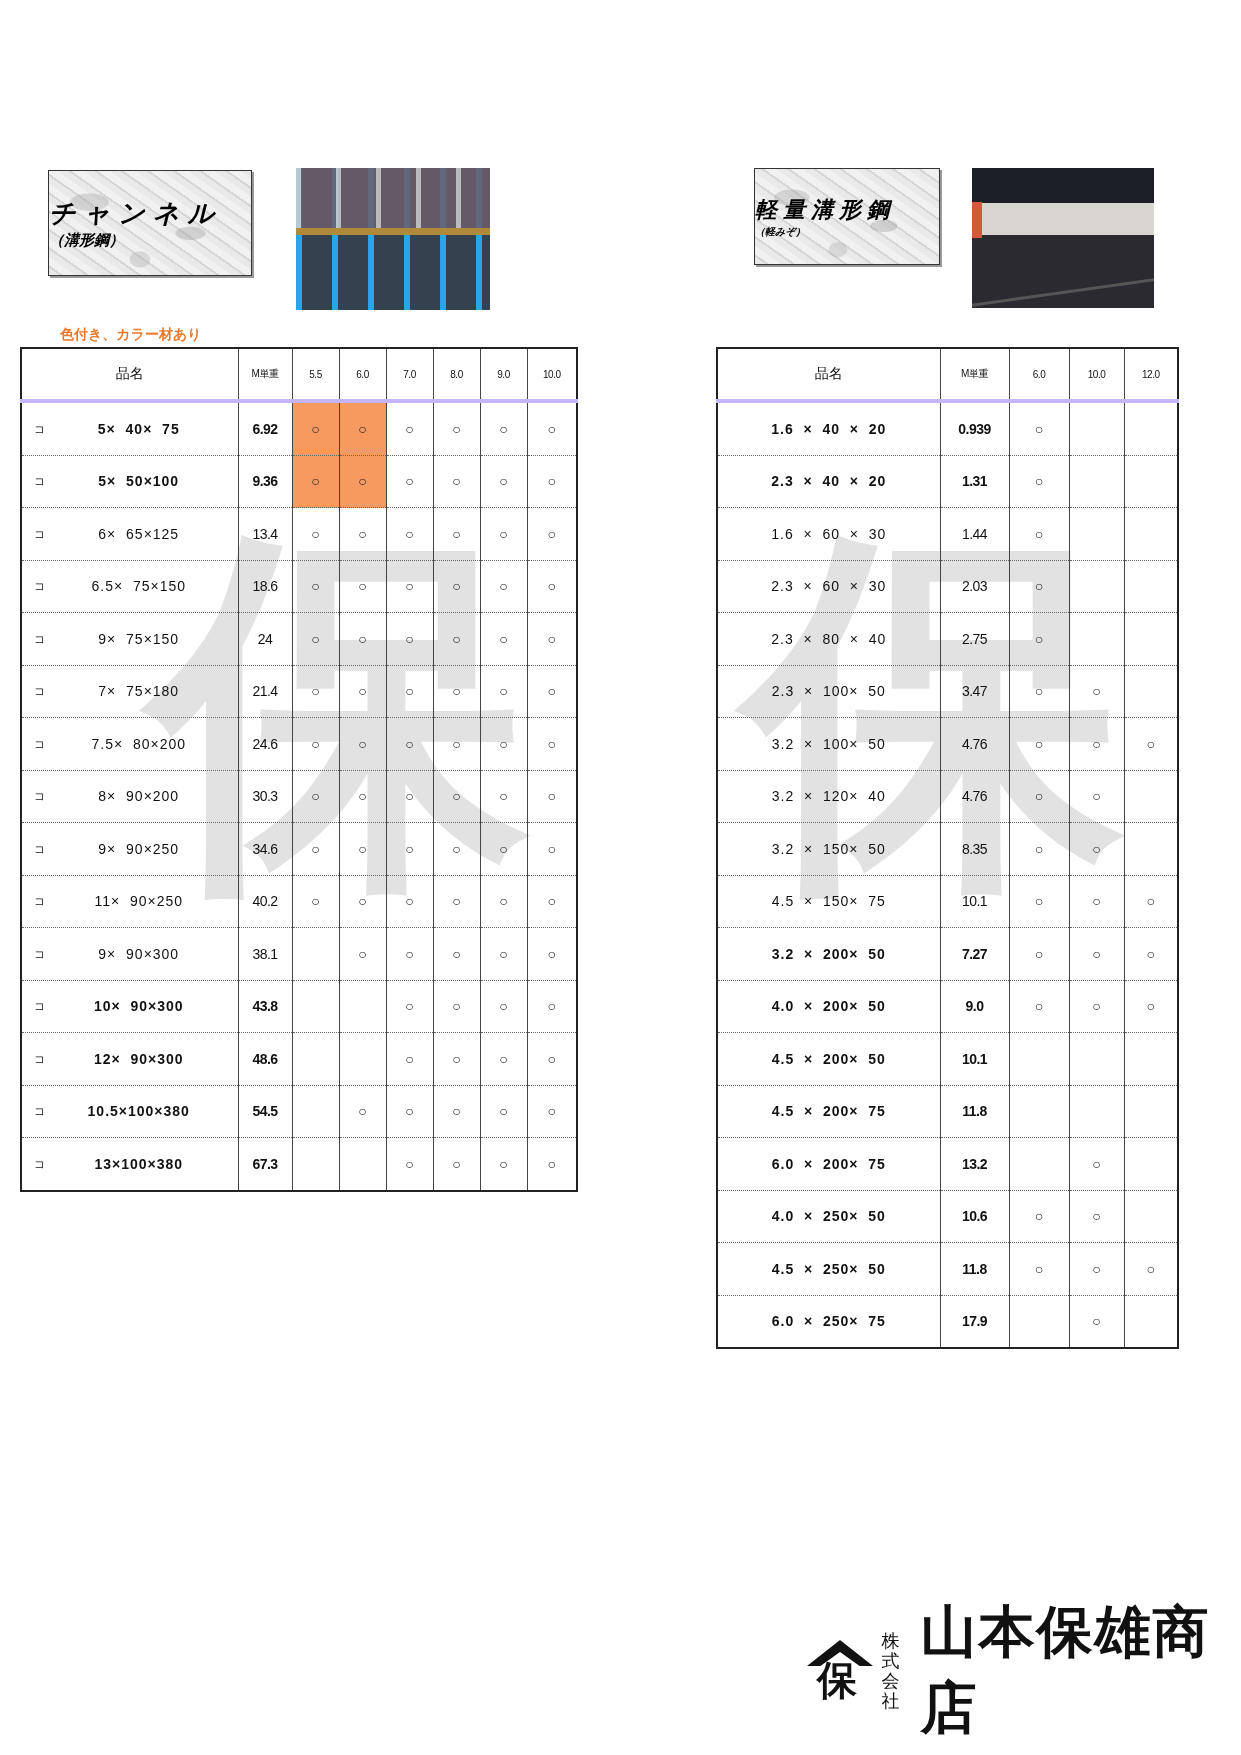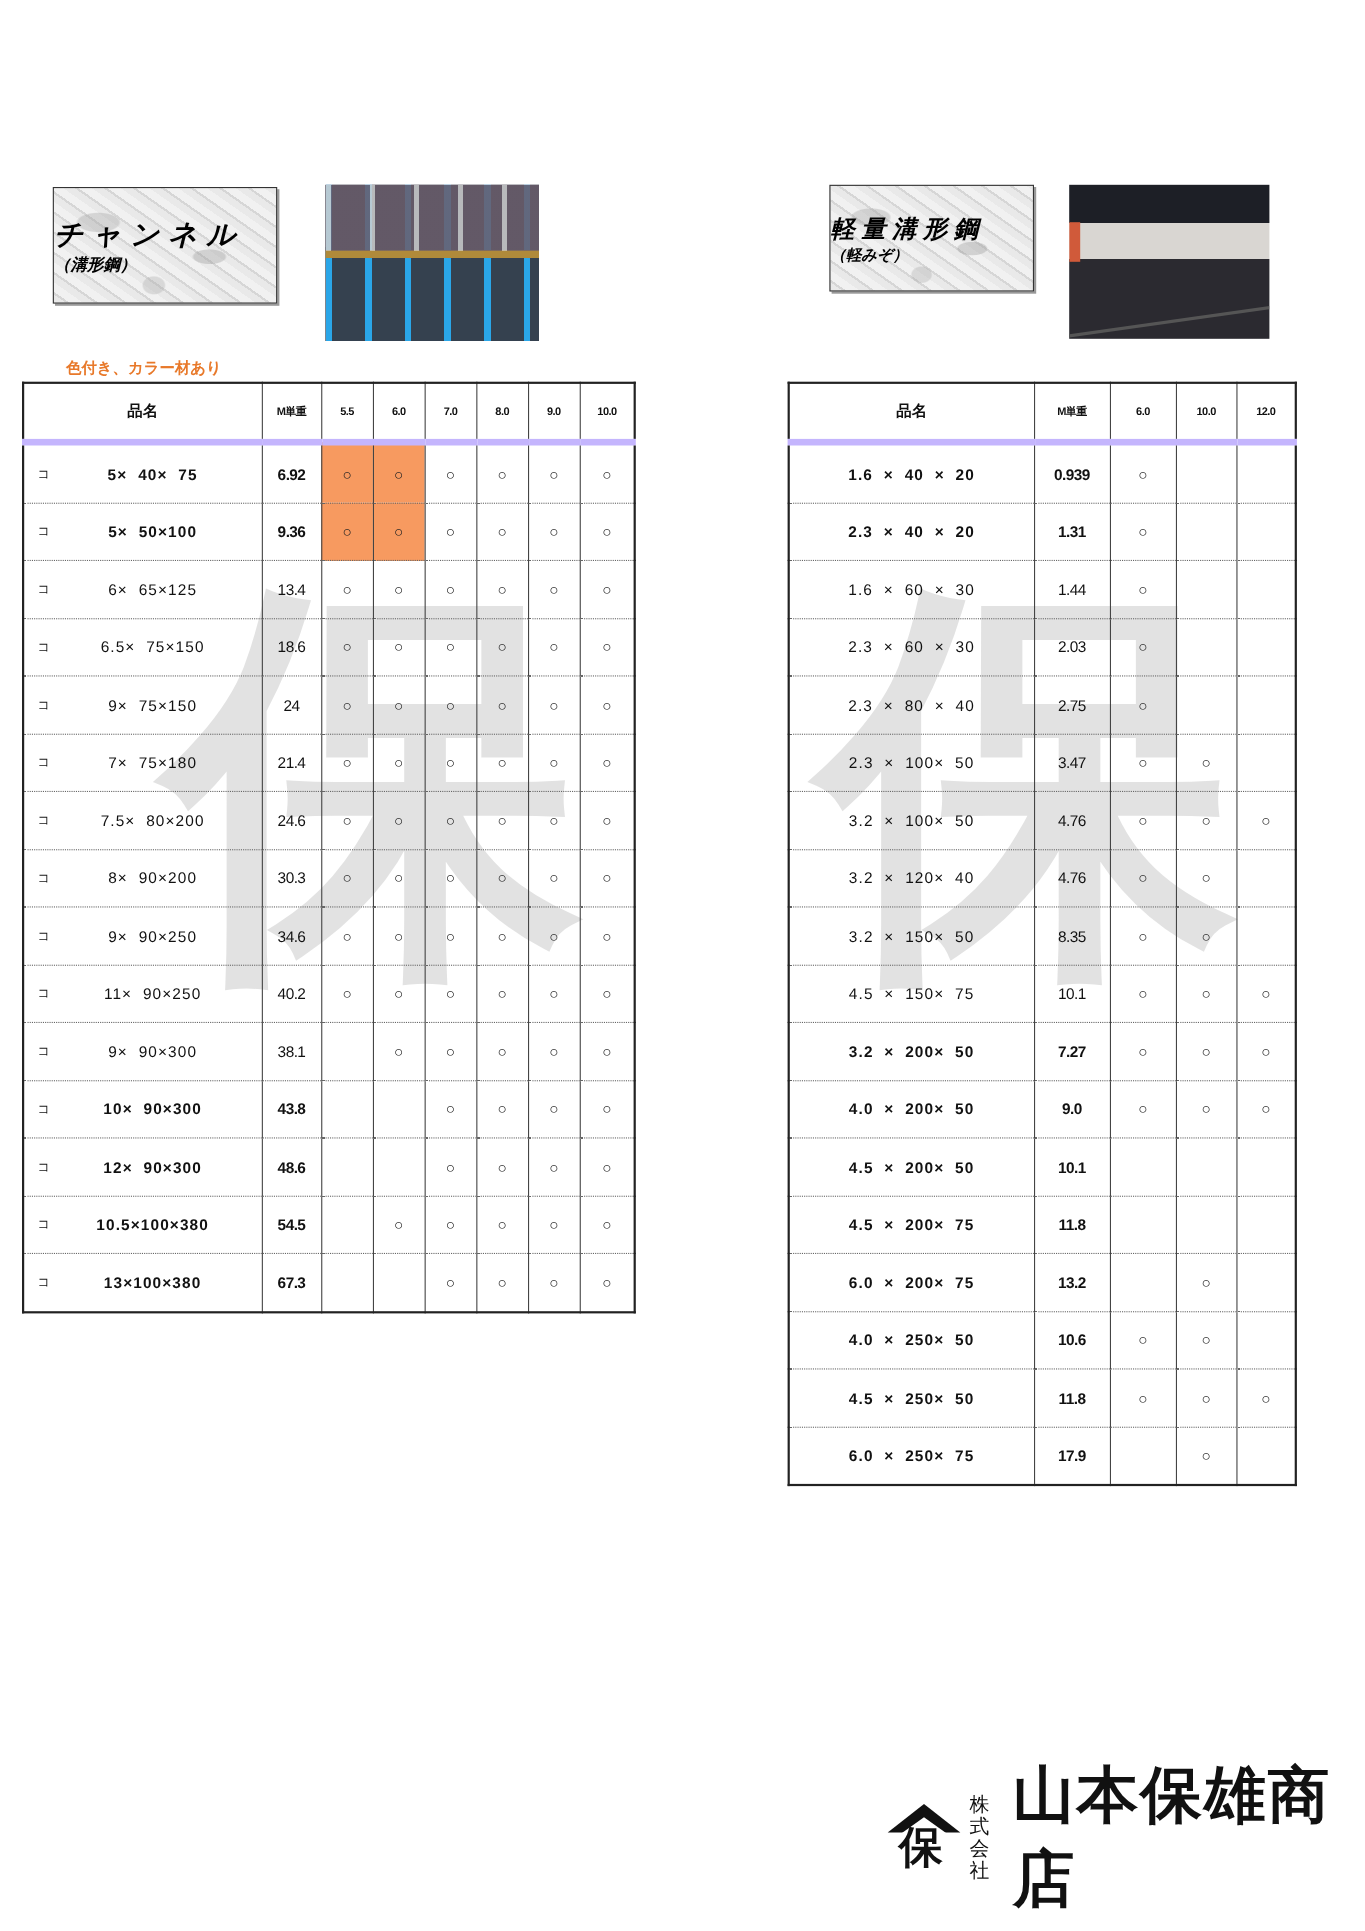--- a/index.html
+++ b/index.html
@@ -43,21 +43,21 @@
 
   
   .watermark { position: absolute; color: rgba(150,150,150,.28); font-family: "DejaVu Serif", serif;
                font-weight: bold; pointer-events: none; z-index: 0; line-height: 1; }
 
   
   table.spec { position: absolute; border-collapse: collapse; border: 2px solid #222; z-index: 1;
                table-layout: fixed; background: transparent; }
   table.spec th, table.spec td { border-left: 1px solid #444; border-right: 1px solid #444;
                padding: 0; text-align: center; vertical-align: middle; }
-  table.spec thead th { height: 50px; border-bottom: 6px solid #c4b5fd; font-size: 10px; font-weight: bold;
+  table.spec thead th { height: 50px; border-bottom: 4px solid #c4b5fd; font-size: 10px; font-weight: normal;
                letter-spacing: -0.5px; }
   table.spec thead th.name-h { font-size: 14px; letter-spacing: 0; }
   table.spec tbody td { border-top: 1px dotted #666; height: 51.5px; font-size: 14px; }
   table.spec tbody tr:first-child td { border-top: none; }
   td.weight { font-size: 13px; letter-spacing: -0.5px; }
   td.bold, td.bold-w { font-weight: bold; }
   td.mark { font-size: 14px; color: #222; }
   td.hl { background: #f79a60; }
   td.name { font-size: 16px; letter-spacing: 1px; white-space: pre; }
   td.name .sym { position: absolute; }
@@ -84,21 +84,21 @@
 
 <div class="plate" style="left:48px; top:170px; width:202px; height:104px;">
   <div class="main" style="font-size:26px;">チャンネル</div>
   <div class="sub" style="font-size:15px;">（溝形鋼）</div>
 </div>
 <div class="photo photo-channel" style="left:296px; top:168px; width:194px; height:142px;"></div>
 <div class="note">色付き、カラー材あり</div>
 
 <div class="plate" style="left:754px; top:168px; width:184px; height:95px;">
   <div class="main" style="font-size:22px; letter-spacing:6px;">軽量溝形鋼</div>
-  <div class="sub" style="font-size:14px;">（軽みぞ）</div>
+  <div class="sub" style="font-size:10px;">（軽みぞ）</div>
 </div>
 <div class="photo photo-light" style="left:972px; top:168px; width:182px; height:140px;"></div>
 
 <div class="watermark" style="left:150px; top:520px; font-size:380px;">保</div>
 <div class="watermark" style="left:745px; top:520px; font-size:380px;">保</div>
 
 <table class="spec" id="left-table" style="left:20px; top:347px; width:556px;">
   <colgroup>
     <col style="width:217px">
       <col style="width:54px">

